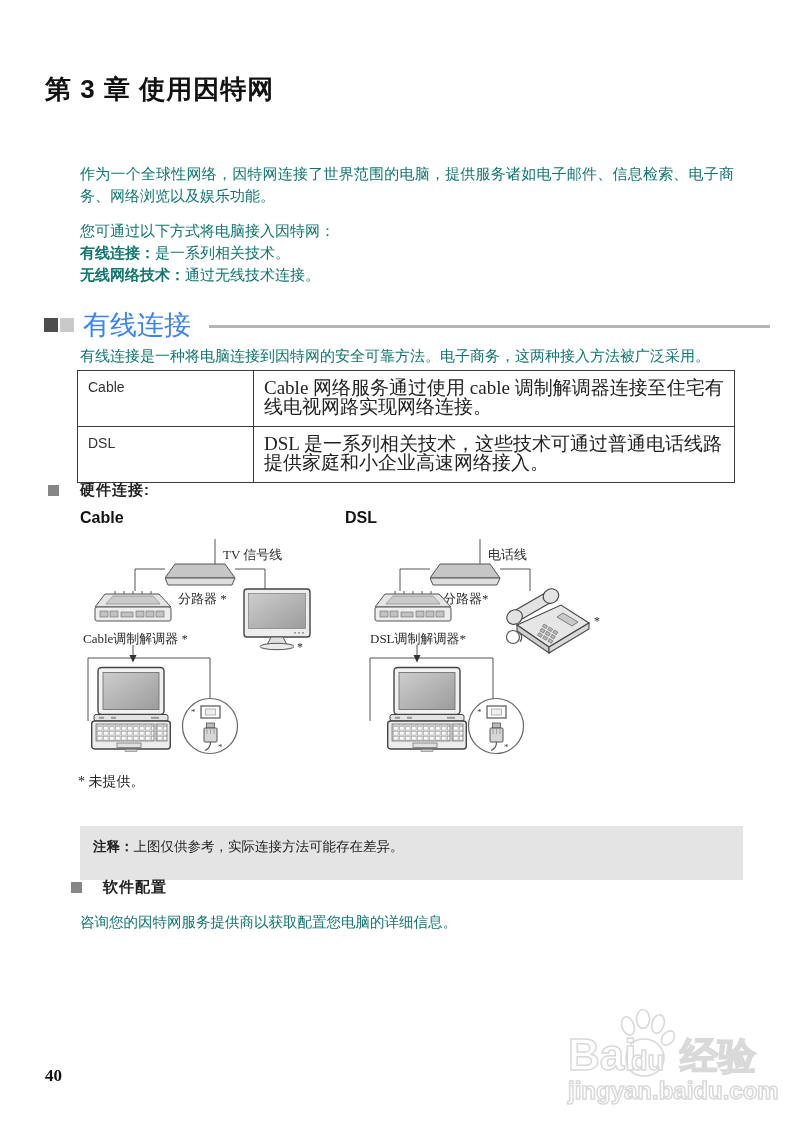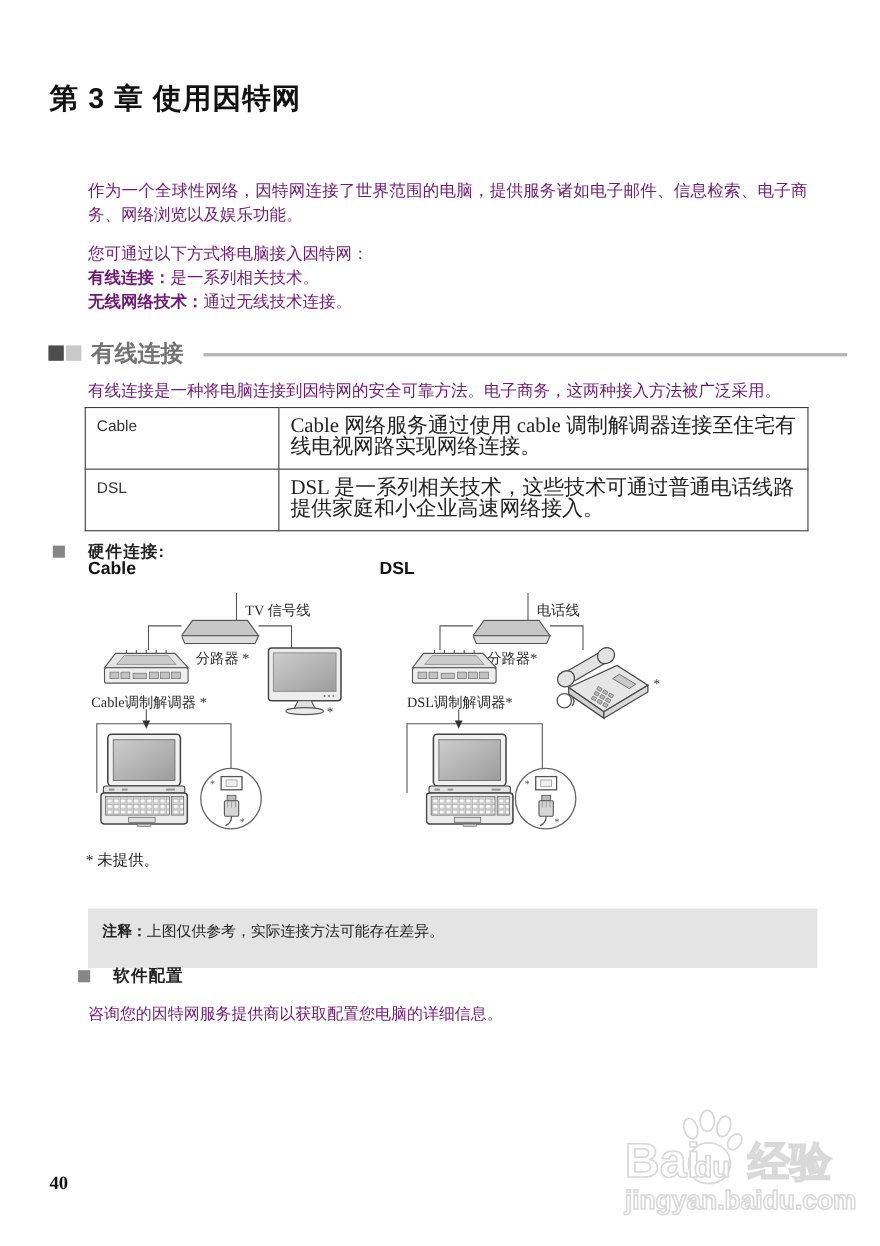--- a/index.html
+++ b/index.html
@@ -4,44 +4,44 @@
 <style>
   html,body{margin:0;padding:0;background:#fff;}
   .page{position:relative;width:800px;height:1133px;background:#ffffff;overflow:hidden;
         font-family:"Liberation Serif","DejaVu Serif",serif;color:#1c1c1c;}
   .abs{position:absolute;}
   .sans{font-family:"Liberation Sans","DejaVu Sans",sans-serif;}
   h1,h2,h3,p{margin:0;padding:0;font-weight:normal;}
 
   .doc-title{left:45px;top:72px;font-size:26px;font-weight:bold;letter-spacing:1px;color:#111;}
 
-  .body-text{left:80px;width:654px;font-size:15px;line-height:22px;color:#701a75;}
+  .body-text{left:80px;width:654px;font-size:15px;line-height:22px;color:#0f766e;}
   .p-intro{top:163px;text-align:justify;}
   .p-ways{top:220px;}
   .p-wired{top:242px;}
   .p-wireless{top:264px;}
   .body-text b{font-weight:bold;}
 
   .section-header{left:44px;top:307px;width:726px;display:flex;align-items:center;}
   .sq{width:14px;height:14px;display:inline-block;}
   .sq.dark{background:#4d4d4d;}
   .sq.light{background:#c9c9c9;margin-left:2px;}
-  .section-title{font-size:21px;font-weight:bold;color:#737373;margin-left:9px;white-space:nowrap;}
+  .section-title{font-size:27px;font-weight:normal;color:#3b82f6;margin-left:9px;white-space:nowrap;}
   .section-rule{flex:1;height:3px;background:#b5b5b5;margin-left:18px;margin-top:2px;}
 
   .p-wired-intro{top:345px;width:665px;}
 
   .info-table{left:77px;top:370px;width:658px;border-collapse:collapse;}
   .info-table td{border:1px solid #3c3c3c;vertical-align:top;}
   .td-term{width:155px;font-family:"Liberation Sans","DejaVu Sans",sans-serif;
            font-size:14px;color:#333;padding:8px 10px;}
   .td-desc{font-size:19px;line-height:19px;color:#222;padding:7px 10px 10px 10px;}
 
   .sub-header{display:flex;align-items:flex-start;}
-  .hw-header{left:48px;top:492px;}
+  .hw-header{left:48px;top:481px;}
   .sw-header{left:48px;top:878px;margin-left:23px;}
   .bullet-sq{width:11px;height:11px;background:#868686;margin-top:4px;}
   .sub-title{font-size:15px;font-weight:bold;color:#222;margin-left:21px;letter-spacing:1px;}
 
   .diagram-title{font-size:16px;font-weight:bold;color:#111;top:509px;}
   .dt-cable{left:80px;}
   .dt-dsl{left:345px;}
 
   .diagram{top:535px;}
   .diag-cable{left:60px;}

